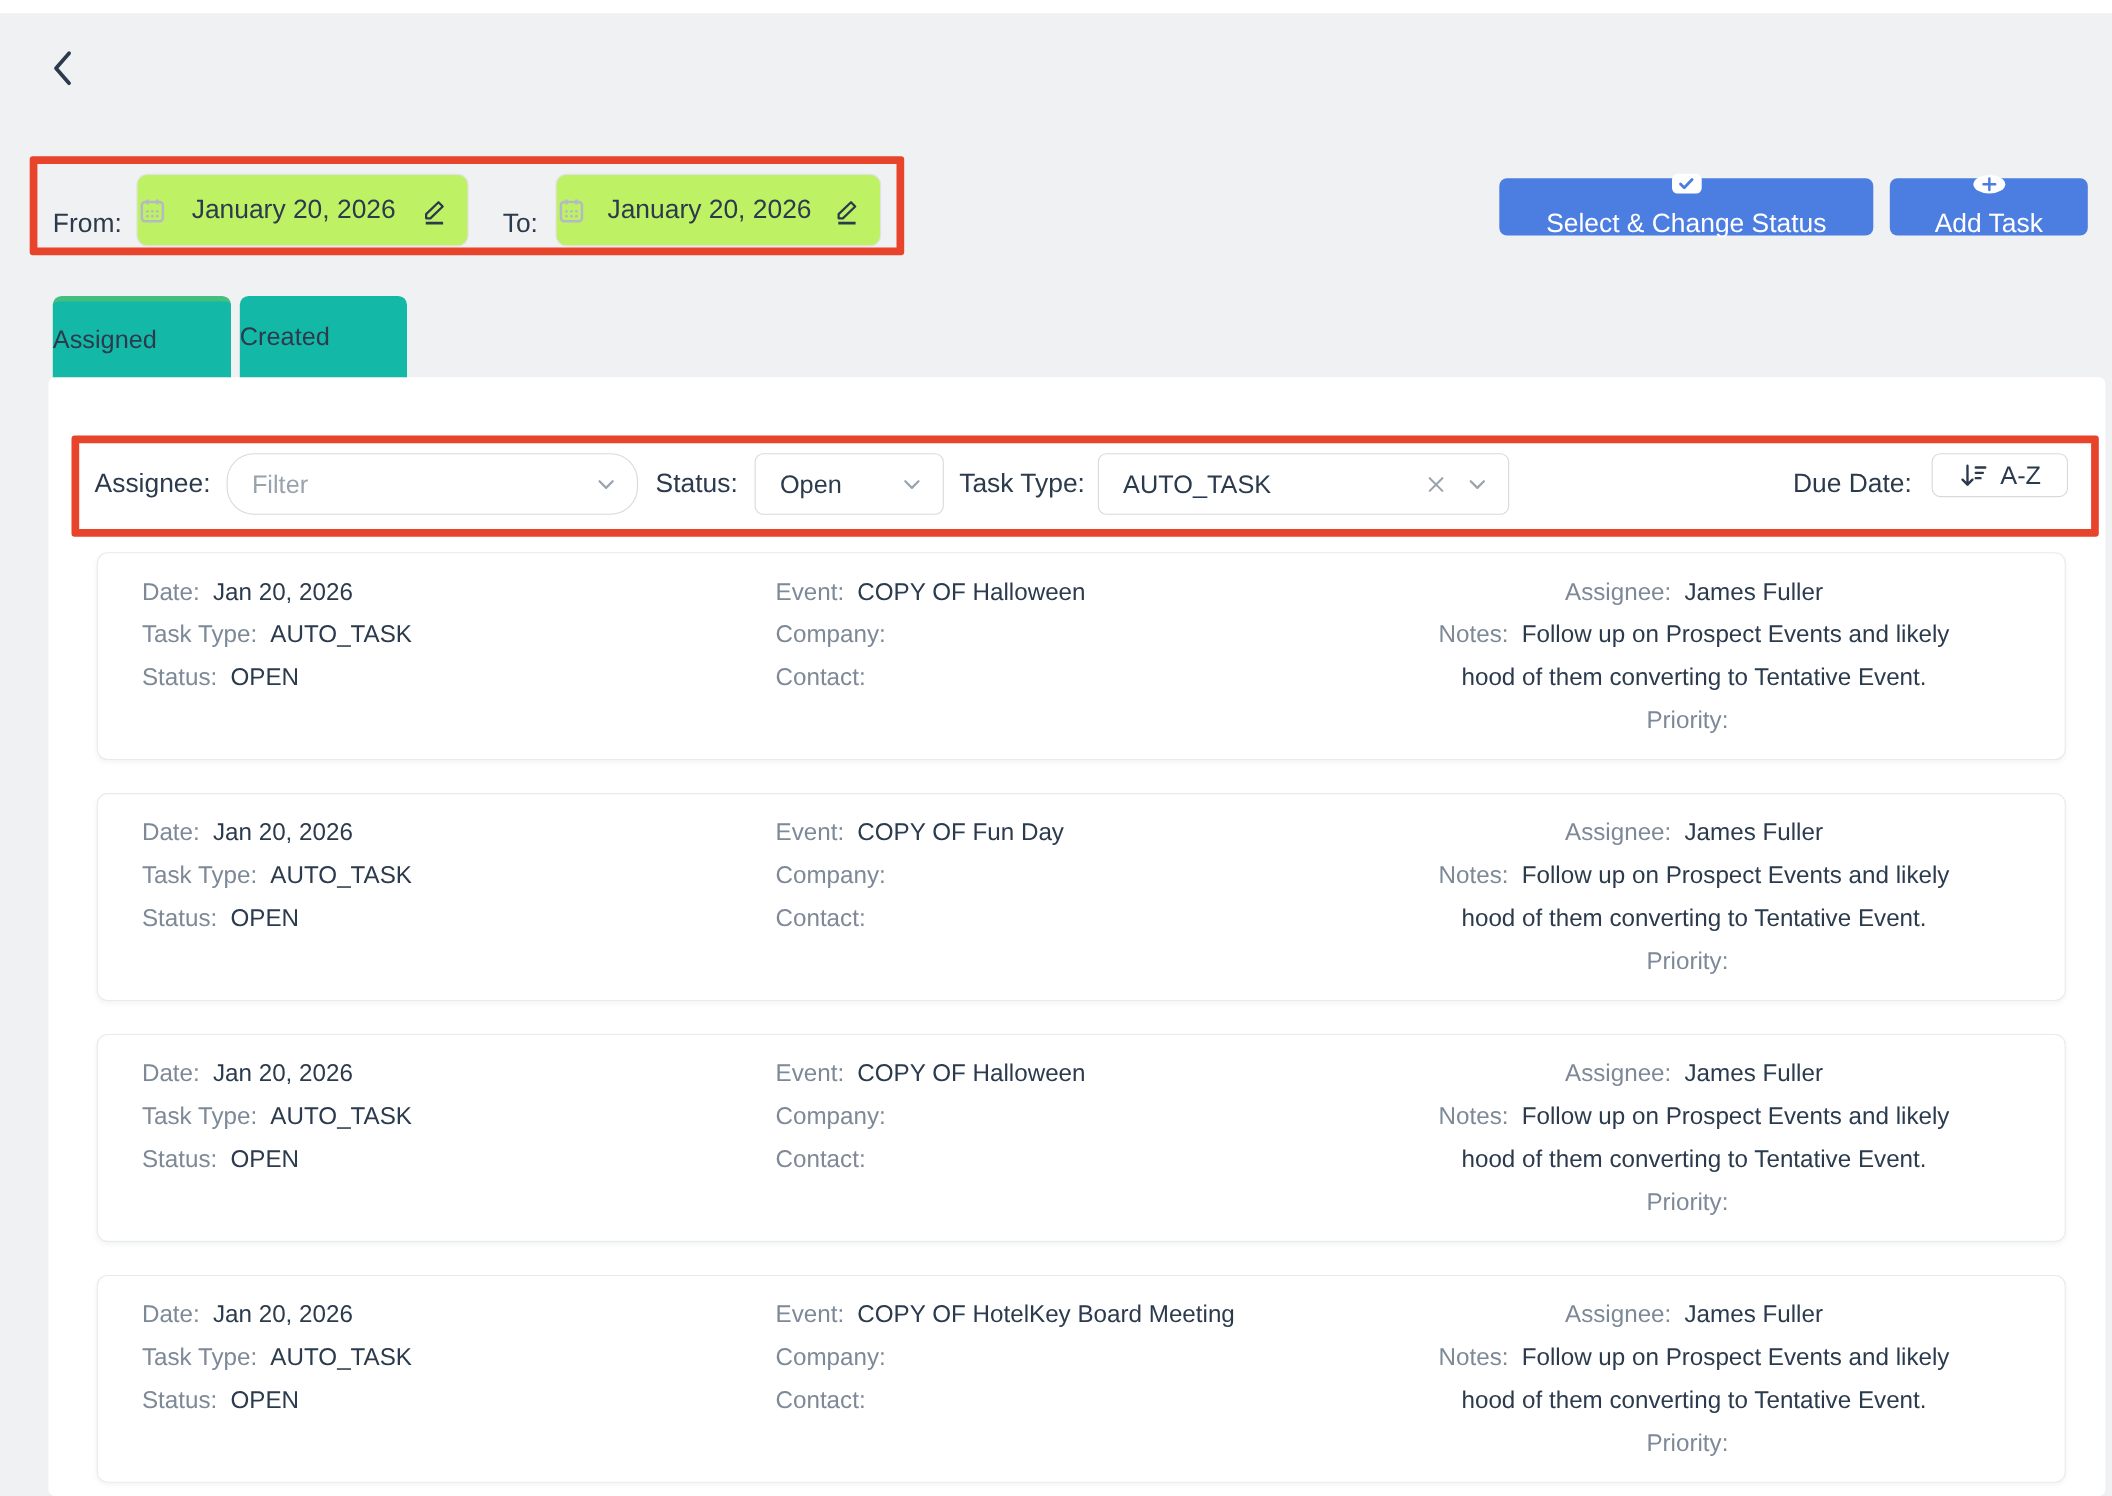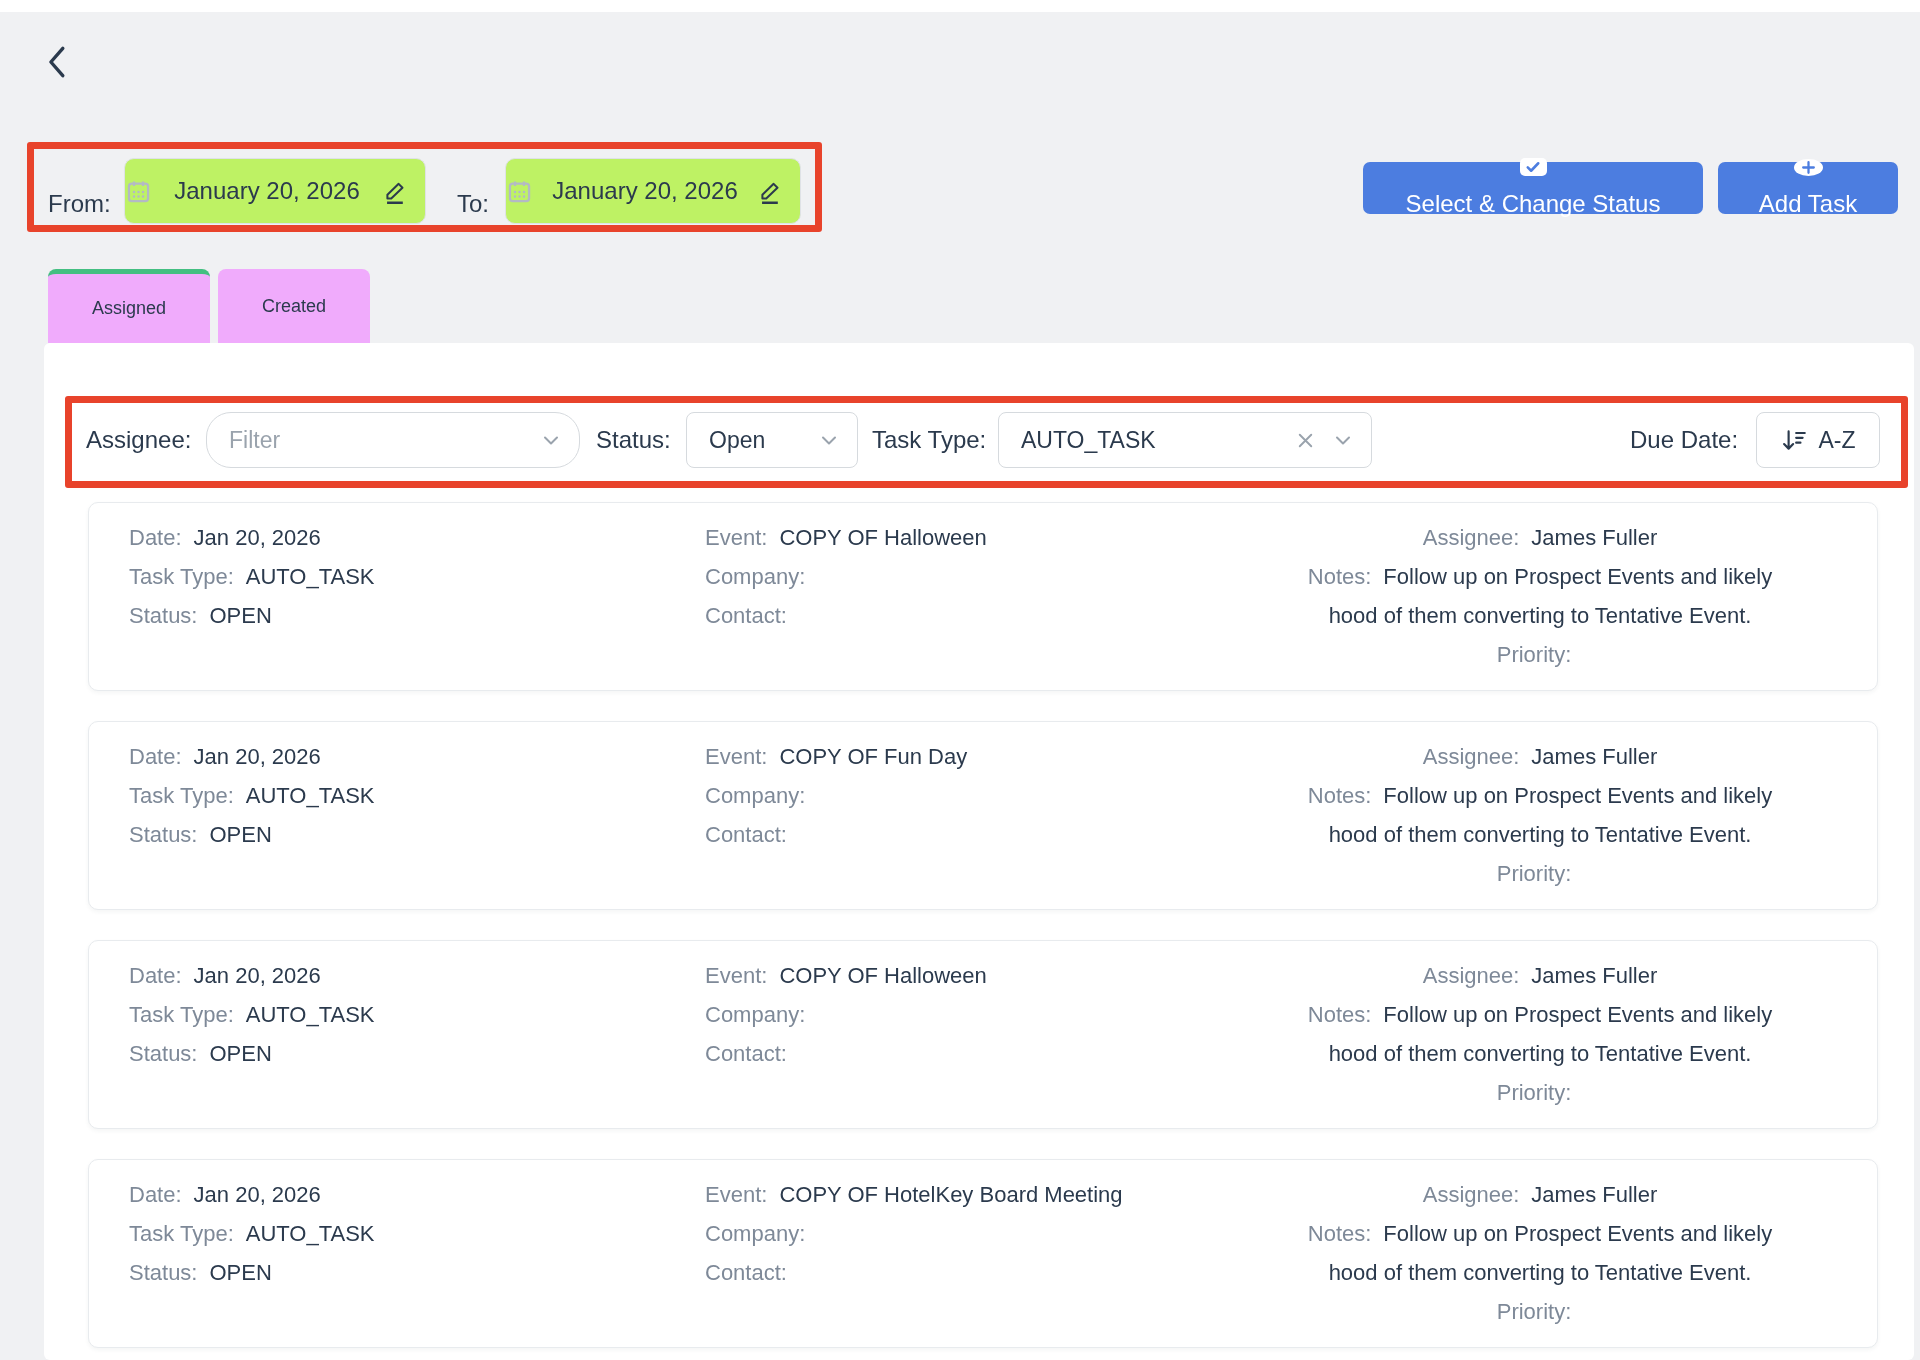--- a/index.html
+++ b/index.html
@@ -32,36 +32,36 @@
 
   
   .btn-blue { position:absolute; top:162px; height:52px; background:var(--accent_blue,#4c7de0); border:none; border-radius:7px;
     color:#fff; font-size:24px; font-family:"Liberation Sans",sans-serif; display:flex; align-items:center; justify-content:center; gap:14px; cursor:pointer;flex-direction:column; }
   .btn-select { left:1363px; width:340px; }
   .btn-add { left:1718px; width:180px; }
   .chk-ic { width:27px; height:27px; background:#fff; border-radius:5px; display:flex; align-items:center; justify-content:center; }
   .plus-ic { width:29px; height:29px; background:#fff; border-radius:50%; display:flex; align-items:center; justify-content:center; }
 
   
-  .tab { position:absolute; top:269px; height:74px; background:#f0abfc; border-radius:8px 8px 0 0;
-    display:flex; align-items:center; justify-content:center; font-size:18px; color:var(--navy_text,#2b3a4d); cursor:pointer; z-index:3; }
+  .tab { position:absolute; top:269px; height:74px; background:#14b8a6; border-radius:8px 8px 0 0;
+    display:flex; align-items:center; font-size:23px; color:var(--navy_text,#2b3a4d); cursor:pointer; z-index:3; }
   .tab.assigned { left:48px; width:162px; border-top:5px solid var(--tab_active_green,#43bf81); }
   .tab.created  { left:218px; width:152px; }
   .panel { position:absolute; left:44px; top:343px; width:1870px; height:1017px; background:#fff; border-radius:6px; z-index:1; }
 
   
   .flt-label { position:absolute; top:412px; height:56px; line-height:56px; font-size:24px; color:var(--navy_text,#2b3a4d); z-index:4; }
   .lbl-assignee { left:86px; } .lbl-status { left:596px; } .lbl-tasktype { left:872px; } .lbl-duedate { left:1630px; }
   .select-box { position:absolute; top:412px; height:56px; background:#fff; border:1.5px solid #d6dade; border-radius:8px;
     display:flex; align-items:center; padding:0 16px 0 22px; font-size:23px; cursor:pointer; z-index:4; }
   .sel-assignee { left:206px; width:374px;border-radius:25px; } .sel-status { left:686px; width:172px; } .sel-tasktype { left:998px; width:374px; }
   .select-box .val { flex:1; color:var(--navy_text,#2b3a4d); }
   .select-box .placeholder { flex:1; color:#9aa3ad; }
   .clear-x { display:flex; align-items:center; margin-right:14px; cursor:pointer; }
-  .sort-btn { position:absolute; left:1756px; top:412px; width:124px; height:56px; background:#fff; border:1.5px solid #d6dade; border-radius:8px;
+  .sort-btn { position:absolute; left:1756px; top:412px; width:124px; height:40px; background:#fff; border:1.5px solid #d6dade; border-radius:8px;
     display:flex; align-items:center; justify-content:center; gap:10px; font-size:23px; color:var(--navy_text,#2b3a4d); font-family:"Liberation Sans",sans-serif; cursor:pointer; z-index:4; }
 
   
   .cards { position:absolute; left:88px; top:502px; width:1790px; z-index:4; }
   .card { height:189px; background:#fff; border:1.5px solid #e8ebee; border-radius:10px; box-shadow:0 2px 4px rgba(40,50,60,.05);
     margin-bottom:30px; display:grid; grid-template-columns:576px 582px 1fr; padding:15px 40px 0 40px; cursor:pointer; }
   .card .col3 { padding-right:44px;text-align:center; }
   .line { font-size:22px; line-height:39px; }
   .line .lbl { color:var(--label_gray,#7e8998); margin-right:12px; }
   .line .val { color:var(--navy_text,#2b3a4d); }

